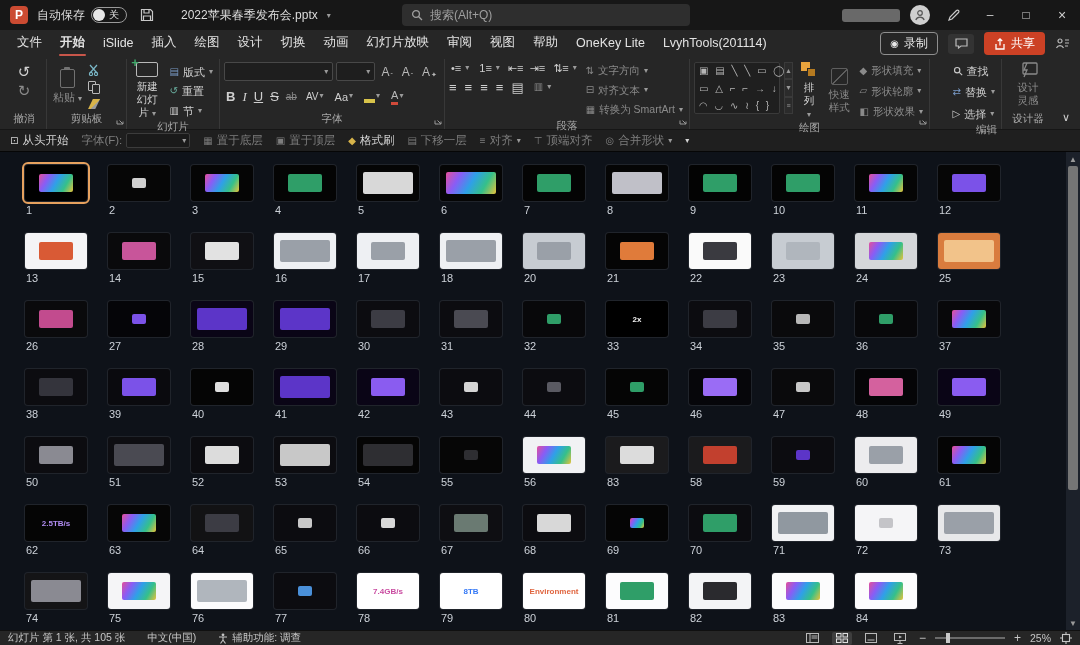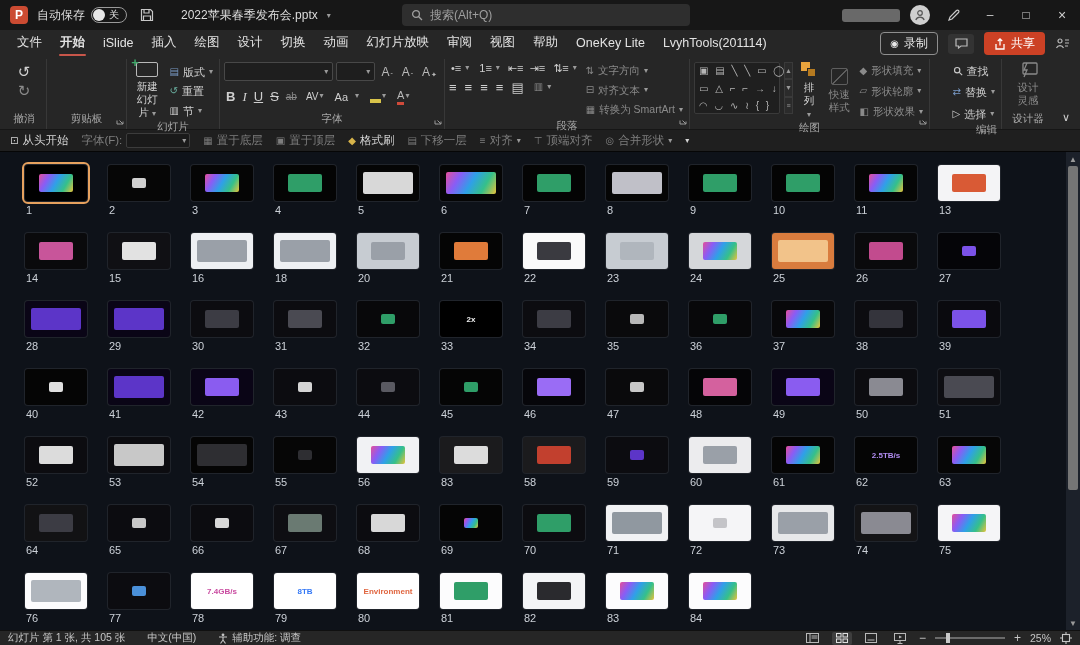--- a/index.html
+++ b/index.html
@@ -219,20 +219,38 @@
 
     <div class="group" style="width:45px;">
       <div class="stackcol" style="align-items:center;gap:4px;margin-top:2px;">
         <span class="icon" style="font-size:15px;">↺</span>
         <span class="icon dim" style="font-size:15px;">↻</span>
       </div>
       <div class="group-label">撤消</div>
     </div>
 
     <div class="group" style="width:80px;">
+      <div class="g-body">
+        <div class="bigbtn dis">
+          <span class="cliprect"></span>
+          <span><span>粘贴</span> <span class="caret">▾</span></span>
+        </div>
+        <div class="stackcol" style="gap:5px;margin-top:2px;">
+          <svg width="13" height="12" viewBox="0 0 13 12">
+              <path d="M2 1 L9 9 M9 1 L2 9" stroke="#7ab7c7" stroke-width="1.2"></path>
+              <circle cx="3" cy="10" r="1.6" fill="none" stroke="#7ab7c7" stroke-width="1.1"></circle>
+              <circle cx="8" cy="10" r="1.6" fill="none" stroke="#7ab7c7" stroke-width="1.1"></circle>
+            </svg>
+          <span class="copyicon">
+              <i></i>
+              <i></i>
+            </span>
+          <span class="brush"></span>
+        </div>
+      </div>
       <div class="group-label">剪贴板</div>
       <span class="launcher">
           <svg width="8" height="8" viewBox="0 0 8 8">
             <path d="M1 3.5 V7 h3.5 M3.5 3.5 L7 7 M7 4.5 V7 H4.5" fill="none" stroke="#9a9a9a" stroke-width="1"></path>
           </svg>
         </span>
     </div>
 
     <div class="group" style="width:93px;">
       <div class="g-body">
@@ -284,21 +302,21 @@
       <div style="display:flex;align-items:center;gap:7px;margin-top:6px;padding-left:2px;">
         <b class="icon">B</b>
         <i class="icon" style="font-family:'Liberation Serif',serif;">I</i>
         <u class="icon">U</u>
         <s class="icon">S</s>
         <s class="icon dim" style="font-size:10px;">ab</s>
         <span class="mini dim" style="gap:1px;">
             <span style="font-size:10px;">AV</span>
             <span class="caret">▾</span>
           </span>
-        <span class="mini" style="gap:7px;">
+        <span class="mini" style="gap:1px;">
             <span style="font-size:11px;">Aa</span>
             <span class="caret">▾</span>
           </span>
         <span class="mini" style="gap:1px;">
             <span style="display:inline-block;width:11px;height:4px;background:#d8c34a;margin-top:8px;"></span>
             <span class="caret">▾</span>
           </span>
         <span class="mini" style="gap:1px;">
             <span style="border-bottom:3px solid #d04a3a;color:#b9b9b9;font-size:11px;">A</span>
             <span class="caret">▾</span>
@@ -563,20 +581,26 @@
           </div>
           <div class="num">10</div>
         </div>
         <div class="cell">
           <div class="thumb" style="background: rgb(5, 5, 5);">
             <span class="blob m" style="background: linear-gradient(120deg, rgb(229, 79, 154), rgb(138, 92, 245), rgb(47, 160, 232), rgb(53, 192, 138), rgb(232, 194, 58));"></span>
           </div>
           <div class="num">11</div>
         </div>
         <div class="cell">
+          <div class="thumb" style="background: rgb(6, 6, 6);">
+            <span class="blob m" style="background: rgb(123, 82, 232);"></span>
+          </div>
+          <div class="num">12</div>
+        </div>
+        <div class="cell">
           <div class="thumb" style="background: rgb(244, 244, 246);">
             <span class="blob m" style="background: rgb(217, 90, 53);"></span>
           </div>
           <div class="num">13</div>
         </div>
         <div class="cell">
           <div class="thumb" style="background: rgb(10, 10, 12);">
             <span class="blob m" style="background: rgb(200, 85, 154);"></span>
           </div>
           <div class="num">14</div>
@@ -585,20 +609,26 @@
           <div class="thumb" style="background: rgb(16, 16, 20);">
             <span class="blob m" style="background: rgb(226, 226, 226);"></span>
           </div>
           <div class="num">15</div>
         </div>
         <div class="cell">
           <div class="thumb" style="background: rgb(238, 240, 243);">
             <span class="blob w" style="background: rgb(154, 160, 168);"></span>
           </div>
           <div class="num">16</div>
+        </div>
+        <div class="cell">
+          <div class="thumb" style="background: rgb(238, 240, 243);">
+            <span class="blob m" style="background: rgb(154, 160, 168);"></span>
+          </div>
+          <div class="num">17</div>
         </div>
         <div class="cell">
           <div class="thumb" style="background: rgb(238, 240, 243);">
             <span class="blob w" style="background: rgb(154, 160, 168);"></span>
           </div>
           <div class="num">18</div>
         </div>
         <div class="cell">
           <div class="thumb" style="background: rgb(199, 204, 210);">
             <span class="blob m" style="background: rgb(154, 160, 168);"></span>

